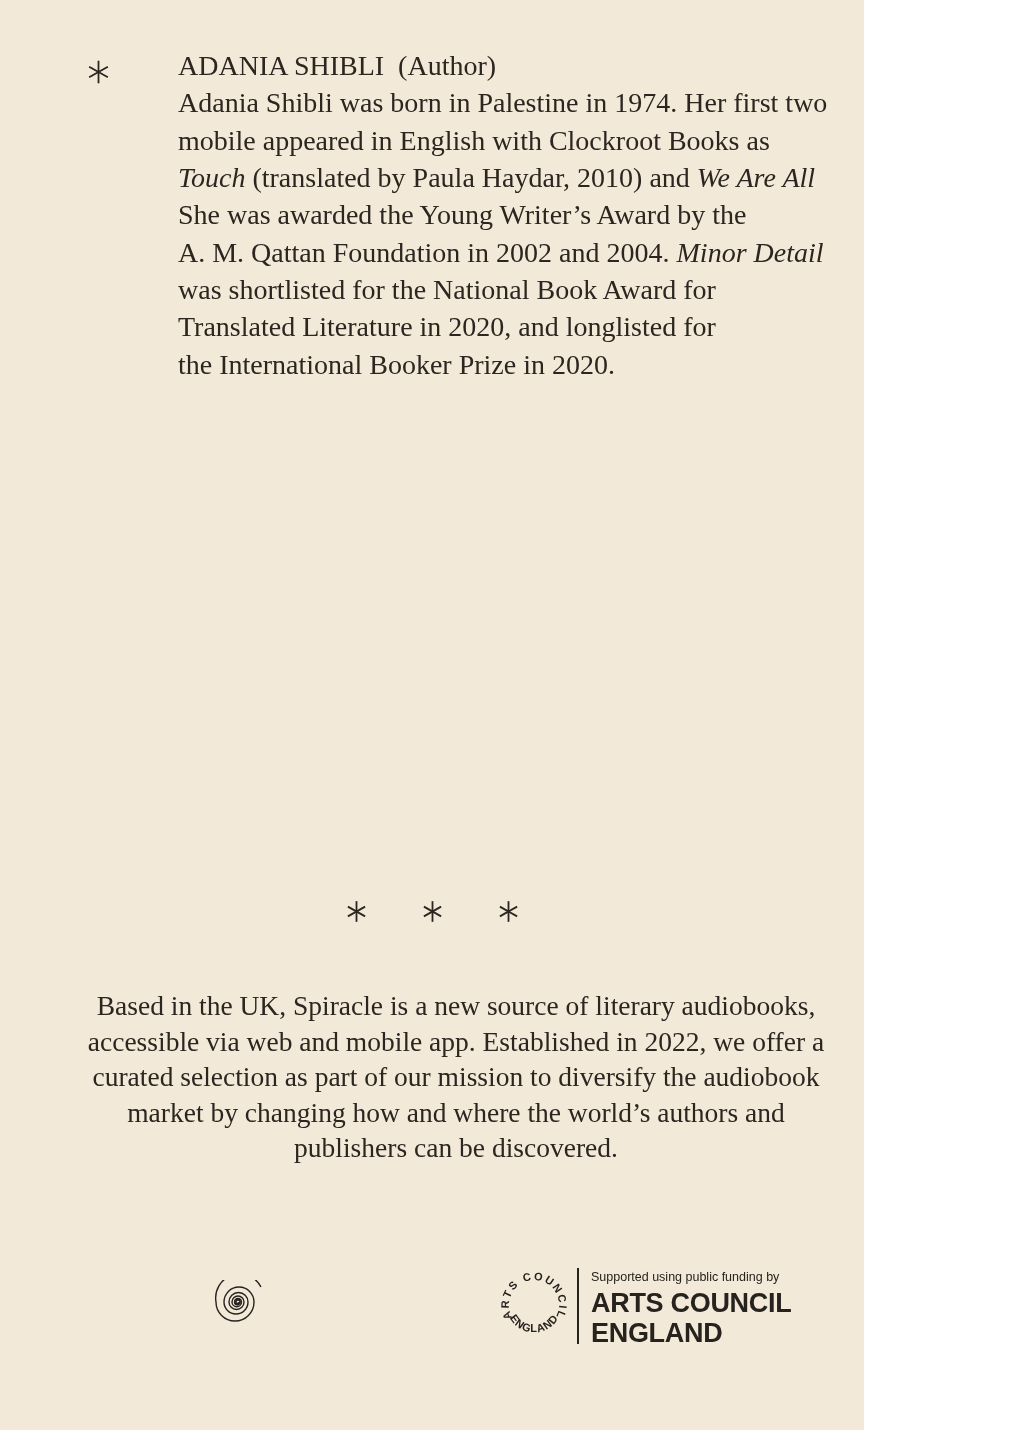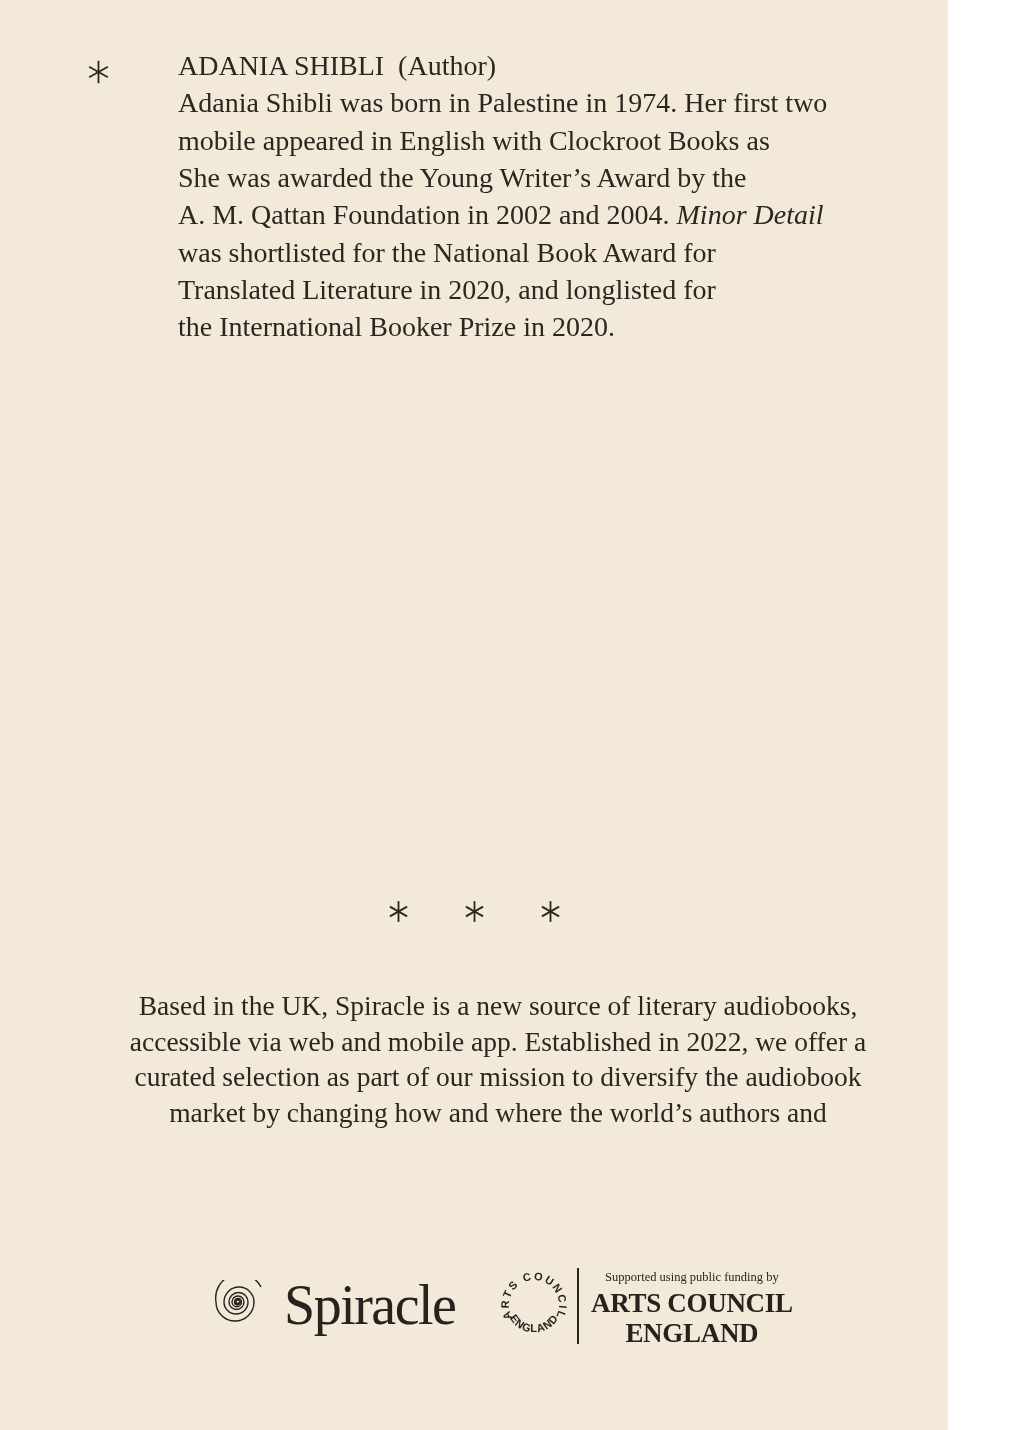--- a/index.html
+++ b/index.html
@@ -1,18 +1,18 @@
 <!DOCTYPE html>
 <html><head>
 <meta charset="utf-8">
 <style>
   html,body{margin:0;padding:0;}
   .page{
     position:relative;
-    width:948px;
+    width:864px;
     height:1430px;
     background:#f3e9d8;
     color:#2b2620;
     font-family:"Liberation Serif","DejaVu Serif",serif;
     overflow:hidden;
   }
   .star-icon{display:block;}
   .star-icon line{stroke:#2b2620;stroke-width:1.7;stroke-linecap:butt;}
 
   
@@ -53,40 +53,41 @@
 
   .arts-council{position:absolute;left:498px;top:1264px;width:340px;height:86px;}
   .ac-roundel{position:absolute;left:0;top:5px;}
   .ac-roundel text{
     font-family:"Liberation Sans","DejaVu Sans",sans-serif;
     font-weight:bold;fill:#26221e;
   }
   .ac-roundel .rt{font-size:11px;letter-spacing:1.8px;}
   .ac-roundel .rb{font-size:11px;letter-spacing:0.7px;}
   .ac-divider{position:absolute;left:79px;top:4px;width:1.5px;height:76px;background:#26221e;}
-  .ac-text{position:absolute;left:93px;top:4px;font-family:Liberation Serif, serif;color:#26221e;text-align:center;}
+  .ac-text{position:absolute;left:93px;top:4px;font-family:Liberation Sans, sans-serif;color:#26221e;}
   .ac-tagline{font-size:12.5px;line-height:15px;margin-top:2px;}
   .ac-name{font-size:27px;font-weight:bold;line-height:29.5px;margin-top:4px;letter-spacing:-0.3px;}
 </style>
 </head>
 <body>
 
 <div class="page">
 
   <svg class="star-icon author-marker" viewBox="0 0 24 24">
     <line x1="12" y1="1.2" x2="12" y2="22.8"></line>
     <line x1="3" y1="6.9" x2="21" y2="17.1"></line>
     <line x1="21" y1="6.9" x2="3" y2="17.1"></line>
   </svg>
 
   <div class="author-block">
     <div class="author-heading">ADANIA SHIBLI  (Author)</div>
     <div class="author-bio">
         <div><span>Adania Shibli was born in Palestine in 1974. Her first two</span></div>
         <div><span>mobile appeared in English with Clockroot Books as</span></div>
+        <div><i>Touch</i><span> (translated by Paula Haydar, 2010) and </span><i>We Are All</i></div>
         <div><span>She was awarded the Young Writer’s Award by the</span></div>
         <div><span>A. M. Qattan Foundation in 2002 and 2004. </span><i>Minor Detail</i></div>
         <div><span>was shortlisted for the National Book Award for</span></div>
         <div><span>Translated Literature in 2020, and longlisted for</span></div>
         <div><span>the International Booker Prize in 2020.</span></div>
       </div>
   </div>
 
   <div class="divider">
     <svg class="star-icon" width="23" height="23" viewBox="0 0 24 24">
@@ -104,39 +105,39 @@
       <line x1="3" y1="6.9" x2="21" y2="17.1"></line>
       <line x1="21" y1="6.9" x2="3" y2="17.1"></line>
     </svg>
   </div>
 
   <div class="about-block">
       <div>Based in the UK, Spiracle is a new source of literary audiobooks,</div>
       <div>accessible via web and mobile app. Established in 2022, we offer a</div>
       <div>curated selection as part of our mission to diversify the audiobook</div>
       <div>market by changing how and where the world’s authors and</div>
+      <div>publishers can be discovered.</div>
     </div>
 
   <div class="spiracle-logo">
     <svg class="spiral-icon" width="54" height="44" viewBox="0 0 54 44">
       <path d="M 49,7
                A 24,24 0 0 0 4,22
                A 19,19 0 0 0 42,22
                A 15,15 0 0 0 12,22
                A 12,12 0 0 0 36,22
                A 9.5,9.5 0 0 0 17,22
                A 7.5,7.5 0 0 0 32,22
                A 6,6 0 0 0 20,22
                A 4.75,4.75 0 0 0 29.5,22
                A 3.5,3.5 0 0 0 22.5,22
                A 2.75,2.75 0 0 0 28,22
                A 2,2 0 0 0 24,22
                A 1.5,1.5 0 0 0 27,22"></path>
     </svg>
-    <div class="spiracle-wordmark">Spiracle</div>
   </div>
 
   <div class="arts-council">
     <svg class="ac-roundel" width="72" height="72" viewBox="0 0 72 72">
       <defs>
         <path id="acTopArc" d="M 15.5,50.3 A 25,25 0 1 1 56.5,50.3"></path>
         <path id="acBottomArc" d="M 11.1,47.6 A 27.5,27.5 0 0 0 60.9,47.6"></path>
       </defs>
       <text class="rt">
         <textPath href="#acTopArc" startOffset="50%" text-anchor="middle">ARTS COUNCIL</textPath>

